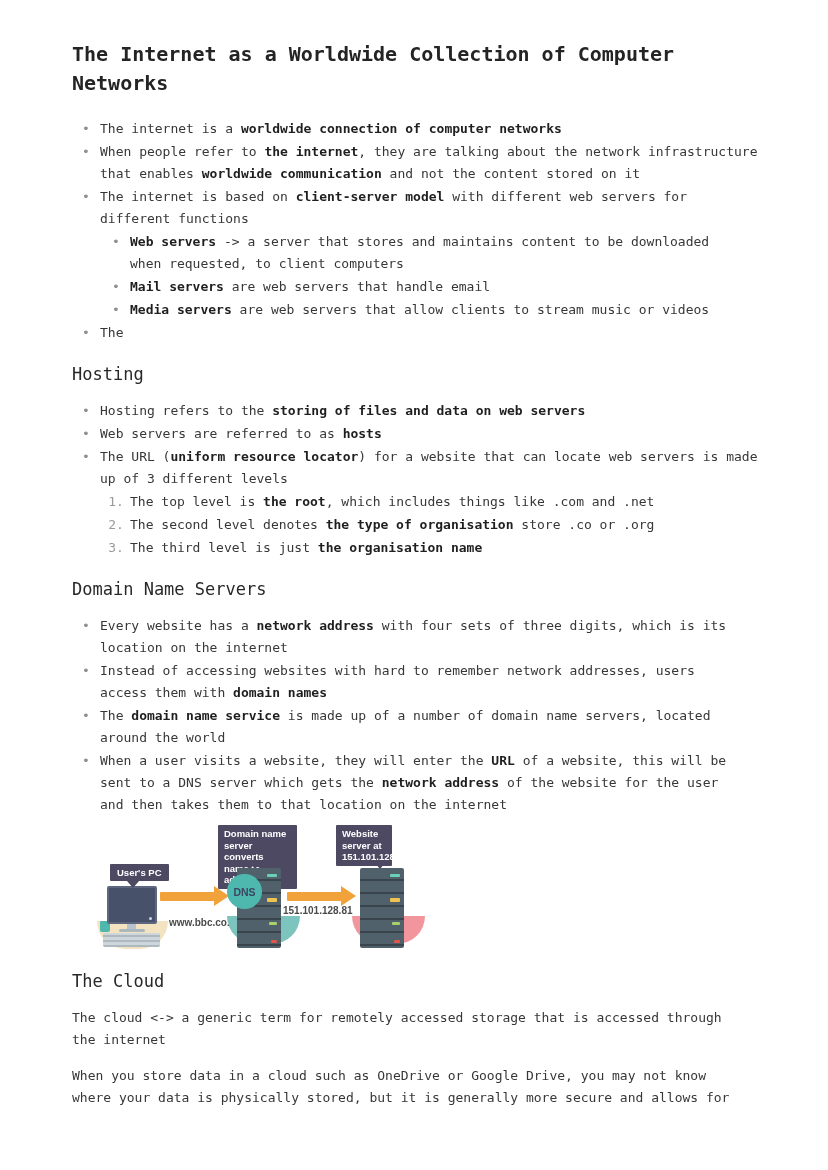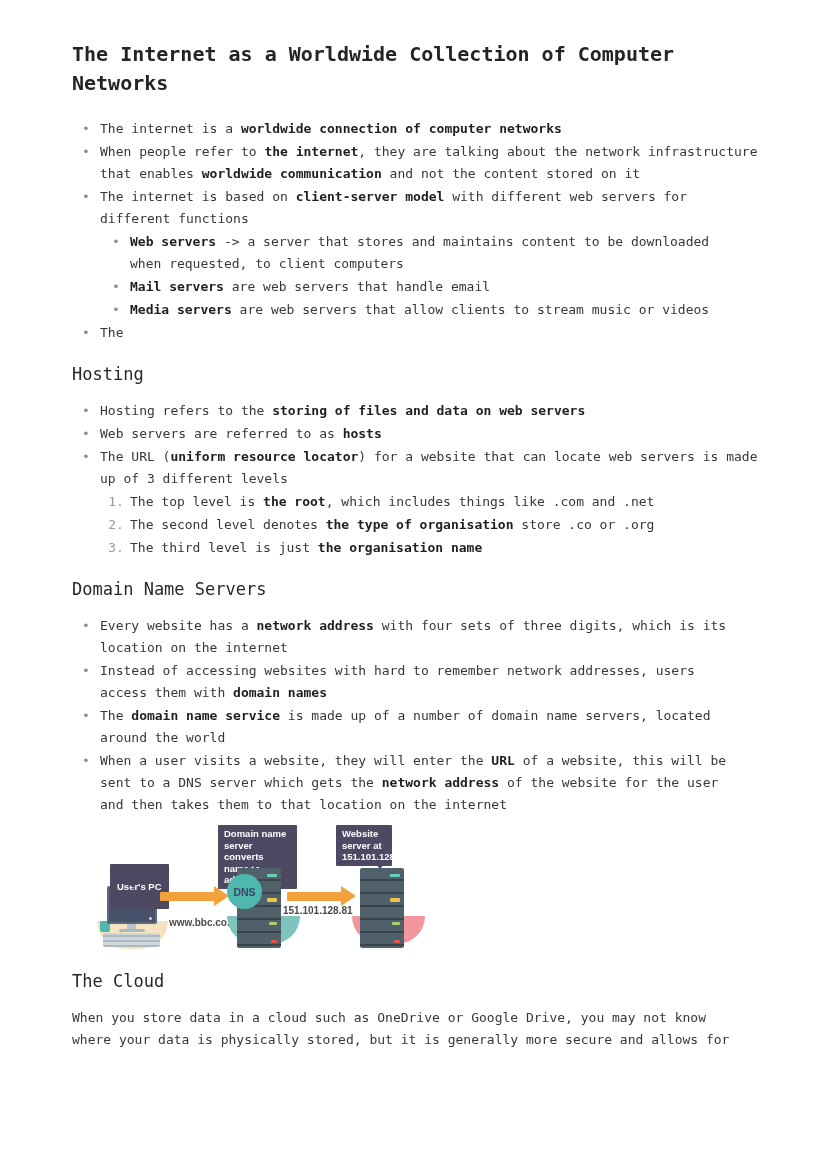--- a/index.html
+++ b/index.html
@@ -79,21 +79,21 @@
     border-top:10px solid transparent; border-bottom:10px solid transparent;
     border-left:15px solid var(--c-orange,#f2a23a); }
   .arrow1-body { left:63px; width:55px; }
   .arrow1-head { left:117px; }
   .arrow2-body { left:190px; width:55px; }
   .arrow2-head { left:244px; }
   .arrow-label { position:absolute; top:81px; font-weight:700; font-size:10px; color:#4a4a4a; white-space:nowrap; }
   .lbl1 { left:72px; width:130px;margin-top:12px; }
   .lbl2 { left:186px; width:130px; }
   .pc-label { position:absolute; left:13px; top:40px; background:var(--c-caption-bg,#4e4963);
-    color:#fff; font-weight:700; font-size:9.5px; padding:17px 7px; border-radius:1px; }
+    color:#fff; font-weight:700; font-size:9.5px; padding:3px 7px; border-radius:1px; }
 </style>
 </head>
 <body>
 
 <h1>The Internet as a Worldwide Collection of Computer Networks</h1>
 
 <div class="list sec-intro">
     <div class="li">
       <span class="marker">•</span>
       <div class="li-text"><span>The internet is a </span><b>worldwide connection of computer networks</b></div>
@@ -214,14 +214,15 @@
   <div class="rack web-rack">
     <span class="led l1"></span>
       <span class="led l2"></span>
       <span class="led l3"></span>
       <span class="led l4"></span>
   </div>
 </div>
 
 <h2>The Cloud</h2>
 <div>
+    <p class="para"><span>The cloud &lt;-&gt; a generic term for remotely accessed storage that is accessed through the internet</span></p>
     <p class="para"><span>When you store data in a cloud such as OneDrive or Google Drive, you may not know where your data is physically stored, but it is generally more secure and allows for</span></p>
   </div>
 
 </body></html>

